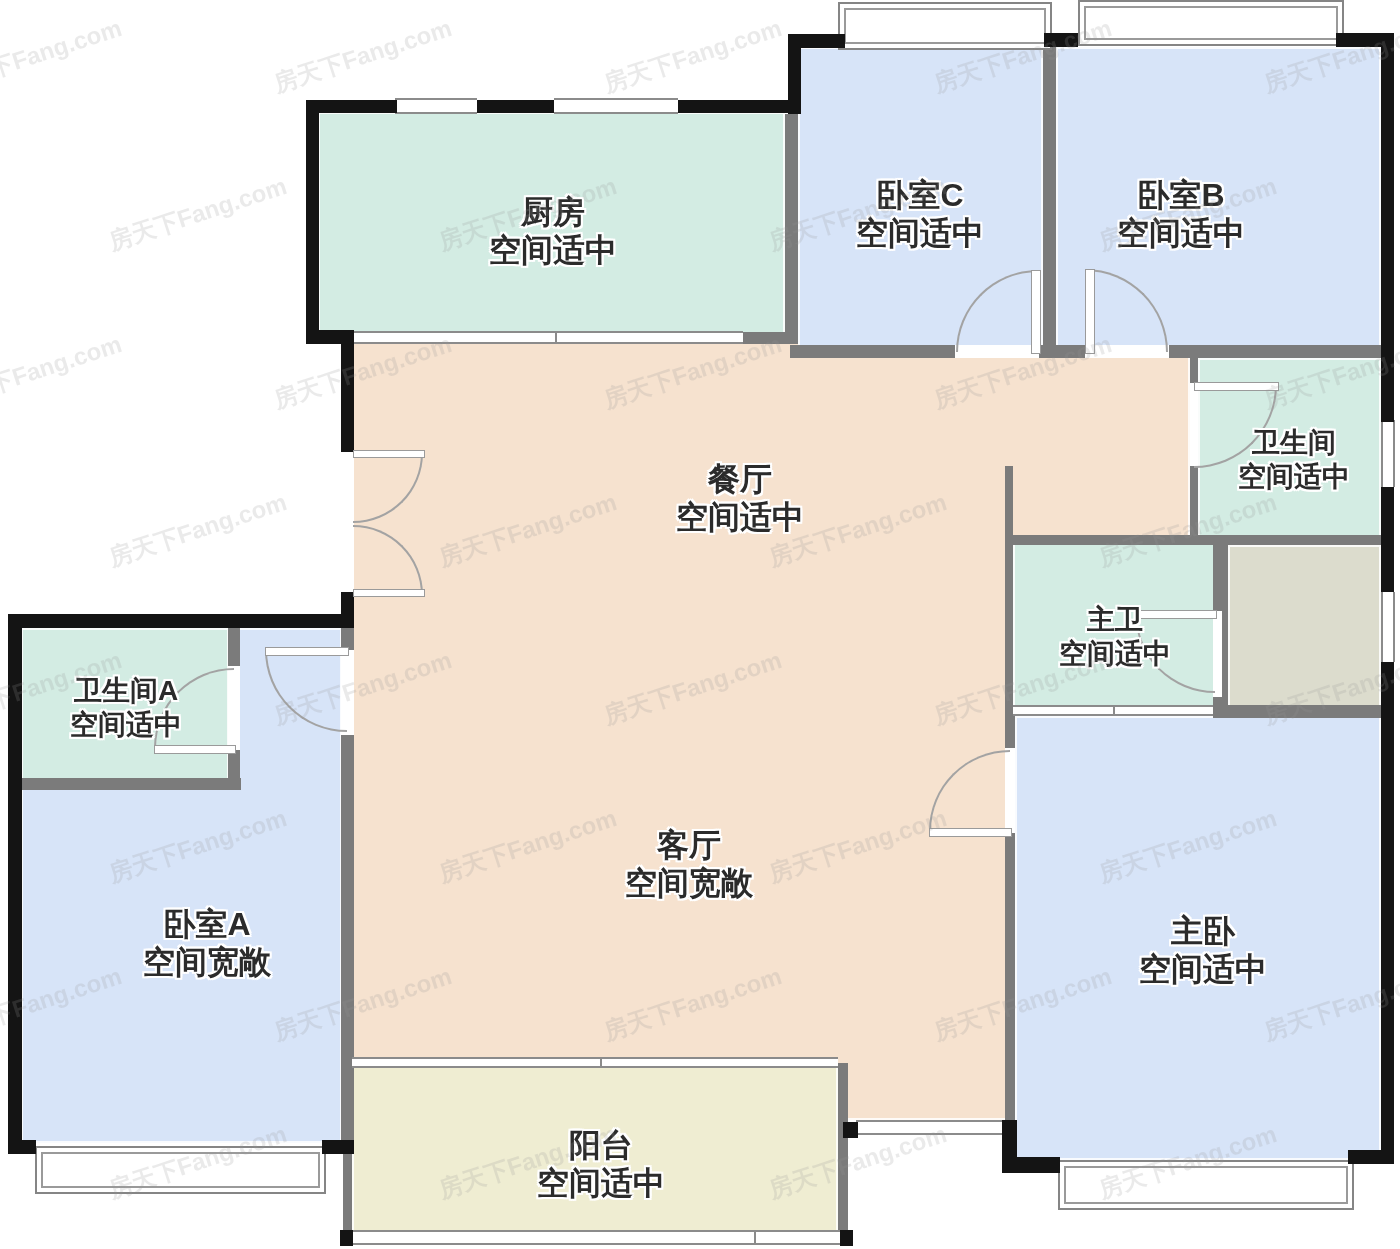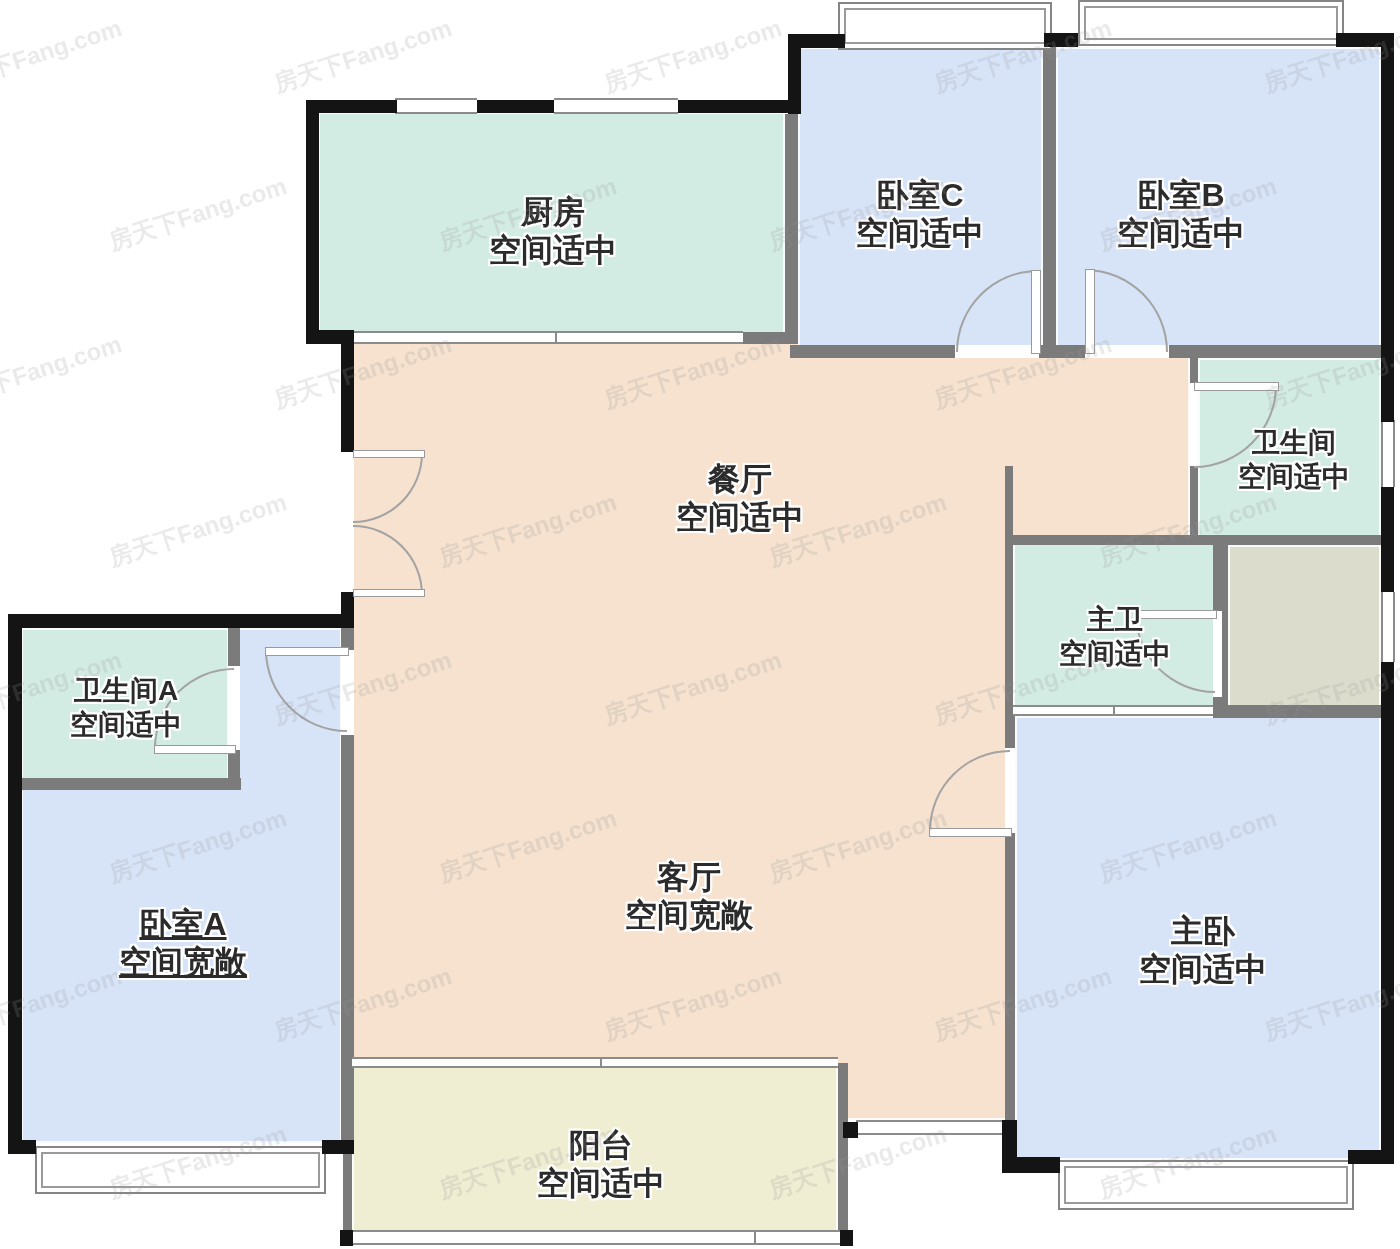--- a/index.html
+++ b/index.html
@@ -163,29 +163,29 @@
     <div>空间适中</div>
   </div>
   <div class="label sm" style="left:1115px;top:603px;">
     <div>主卫</div>
     <div>空间适中</div>
   </div>
   <div class="label" style="left:740px;top:460px;">
     <div>餐厅</div>
     <div>空间适中</div>
   </div>
-  <div class="label" style="left:689px;top:858px;">
+  <div class="label" style="left:689px;top:826px;">
     <div>客厅</div>
     <div>空间宽敞</div>
   </div>
   <div class="label sm" style="left:126px;top:674px;">
     <div>卫生间A</div>
     <div>空间适中</div>
   </div>
-  <div class="label" style="left:183px;top:905px;text-decoration:underline;">
+  <div class="label" style="left:207px;top:905px;">
     <div>卧室A</div>
     <div>空间宽敞</div>
   </div>
   <div class="label" style="left:1203px;top:912px;">
     <div>主卧</div>
     <div>空间适中</div>
   </div>
   <div class="label" style="left:601px;top:1126px;">
     <div>阳台</div>
     <div>空间适中</div>

